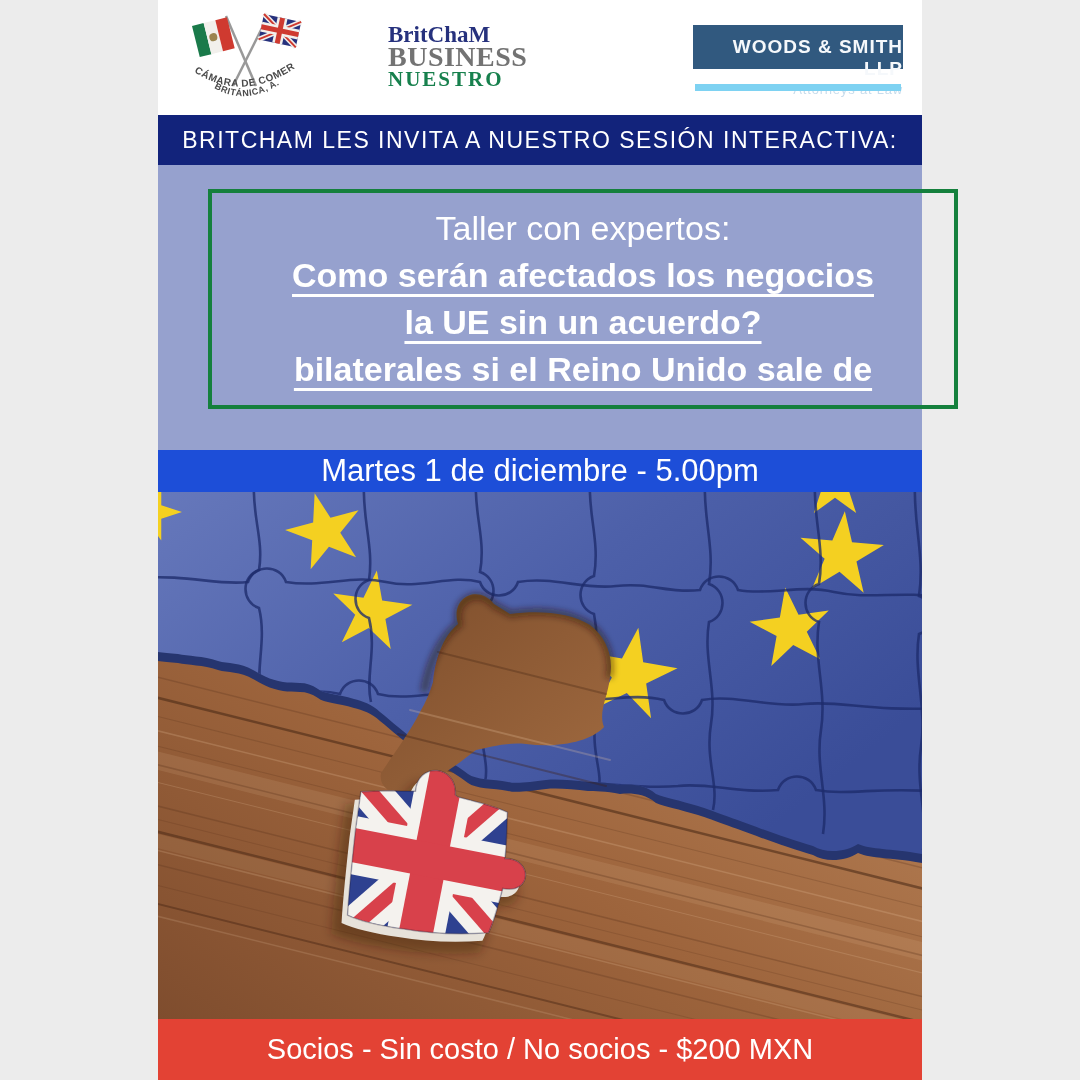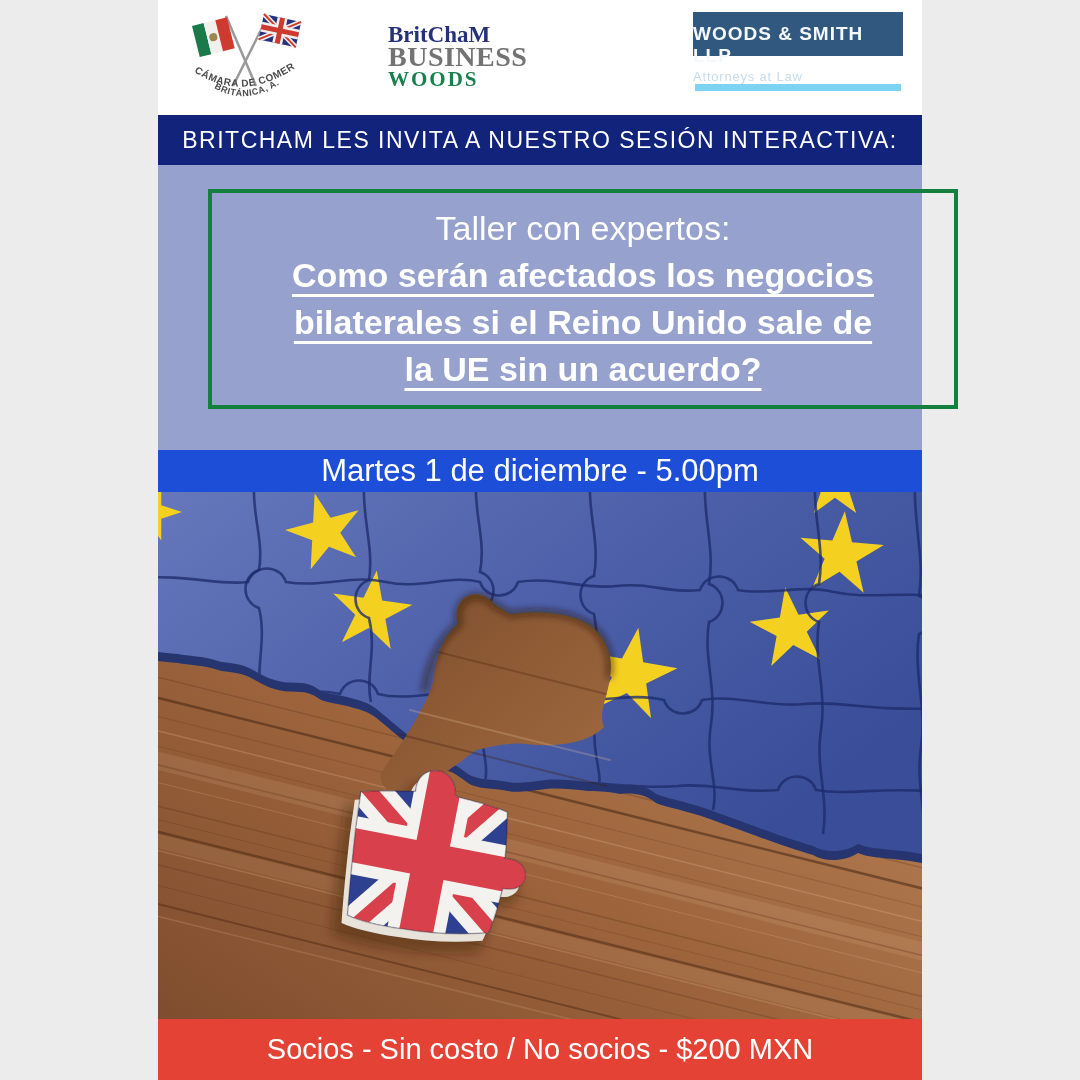--- a/index.html
+++ b/index.html
@@ -20,22 +20,22 @@
   .britcham-logo { position:absolute; left:30px; top:8px; width:330px; height:100px; }
   .britcham-flags { position:absolute; left:0; top:0; }
   .britcham-wordmark {
     position:absolute; left:200px; top:16px;
     font-family:"Liberation Serif", serif; font-weight:bold; line-height:22px;
   }
   .bw1 { font-size:23px; color:#26317d; }
   .bw2 { font-size:28px; color:#737373; letter-spacing:0.5px; }
   .bw3 { font-size:21px; color:#17804d; letter-spacing:2px; }
   .woods-logo {
-    position:absolute; left:535px; top:12px; width:210px; height:44px;
-    background:#31597f; text-align:left; color:#f5f8fb;
+    position:absolute; left:535px; top:25px; width:210px; height:44px;
+    background:#31597f; text-align:right; color:#f5f8fb;
   }
   .woods-name { margin-top:11px; font-size:19px; font-weight:bold; letter-spacing:1px; }
   .woods-tag  { margin-top:2px; font-size:13px; color:#c7dcec; letter-spacing:0.8px; }
   .woods-bar { position:absolute; left:537px; top:84px; width:206px; height:7px; background:#7ed2f2; }
   
   .banner {
     position:absolute; left:0; width:764px; display:flex; align-items:center; justify-content:center;
     color:#ffffff; 
   }
   .invite-banner { top:115px; height:50px; background:#12237b; font-size:23px; letter-spacing:1.5px; }
@@ -91,41 +91,41 @@
         <text font-size="10" font-weight="bold" fill="#4a4a4a" letter-spacing="0.5">
           <textPath href="#arcTop">CÁMARA DE COMERCIO</textPath>
         </text>
         <text font-size="9" font-weight="bold" fill="#4a4a4a" letter-spacing="0.5">
           <textPath href="#arcBot">BRITÁNICA, A.C.</textPath>
         </text>
       </svg>
       <div class="britcham-wordmark">
         <div class="bw1">BritChaM</div>
         <div class="bw2">BUSINESS</div>
-        <div class="bw3">WOODS</div>
+        <div class="bw3">NUESTRO</div>
       </div>
     </div>
 
     <div class="woods-logo">
       <div class="woods-name">WOODS &amp; SMITH LLP</div>
       <div class="woods-tag">Attorneys at Law</div>
     </div>
     <div class="woods-bar"></div>
   </div>
 
   <div class="banner invite-banner">
     <span>BRITCHAM LES INVITA A NUESTRO SESIÓN INTERACTIVA:</span>
   </div>
 
   <div class="hero">
     <div class="hero-box">
       <div class="hero-intro">Taller con expertos:</div>
       <div class="hero-q">Como serán afectados los negocios</div>
+      <div class="hero-q">la UE sin un acuerdo?</div>
       <div class="hero-q">bilaterales si el Reino Unido sale de</div>
-      <div class="hero-q">la UE sin un acuerdo?</div>
     </div>
   </div>
 
   <div class="banner date-banner">
     <span>Martes 1 de diciembre - 5.00pm</span>
   </div>
 
   <div class="photo">
     <svg width="764" height="527" viewBox="0 0 764 527">
       <defs>

